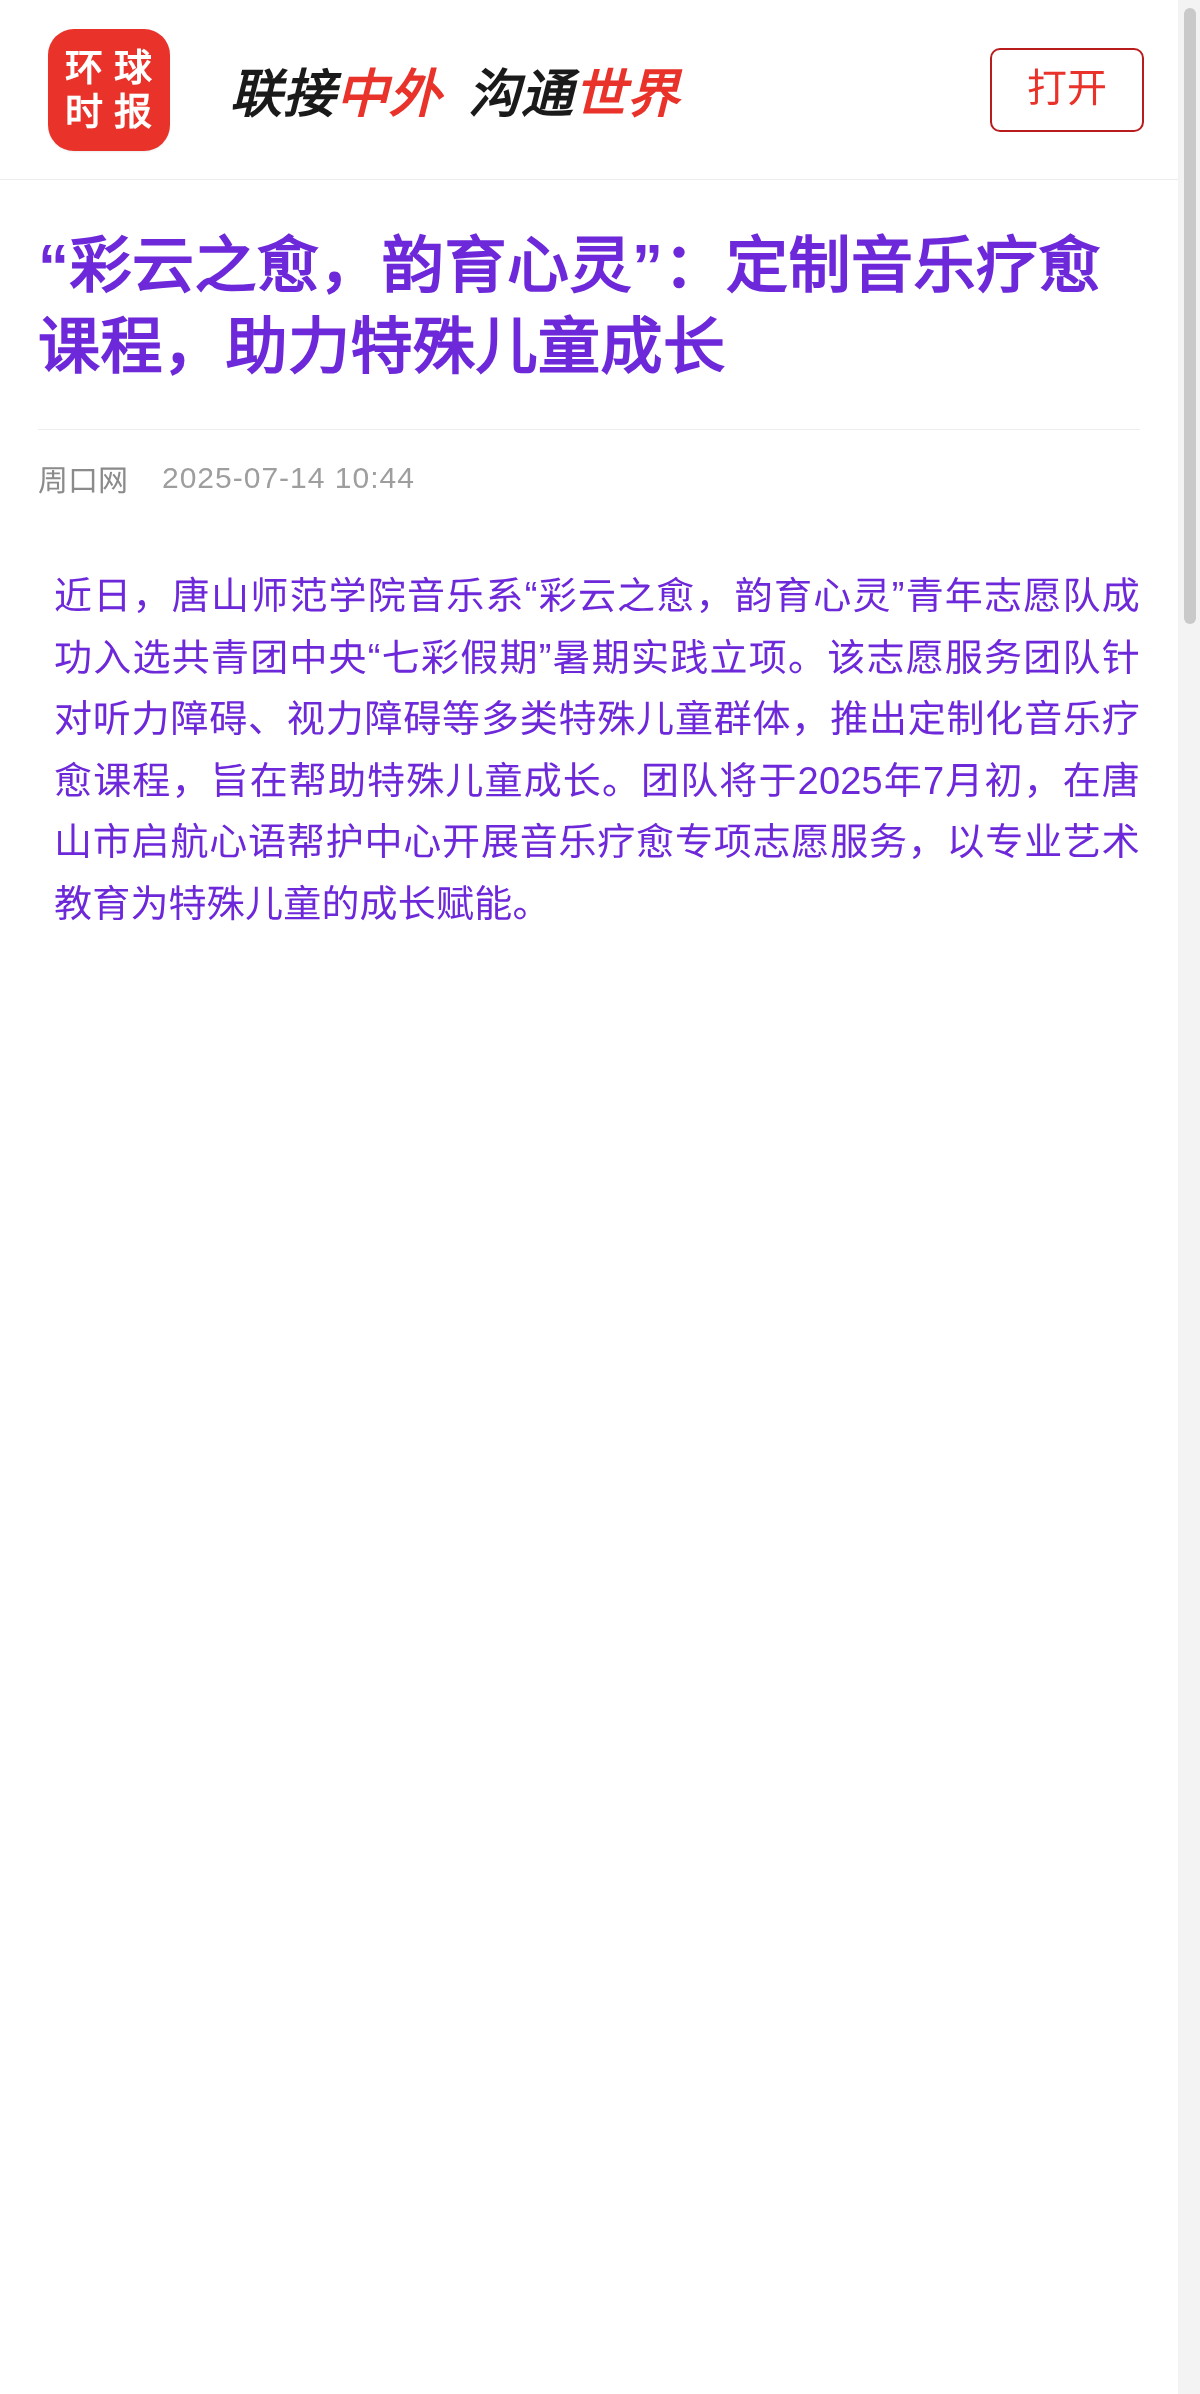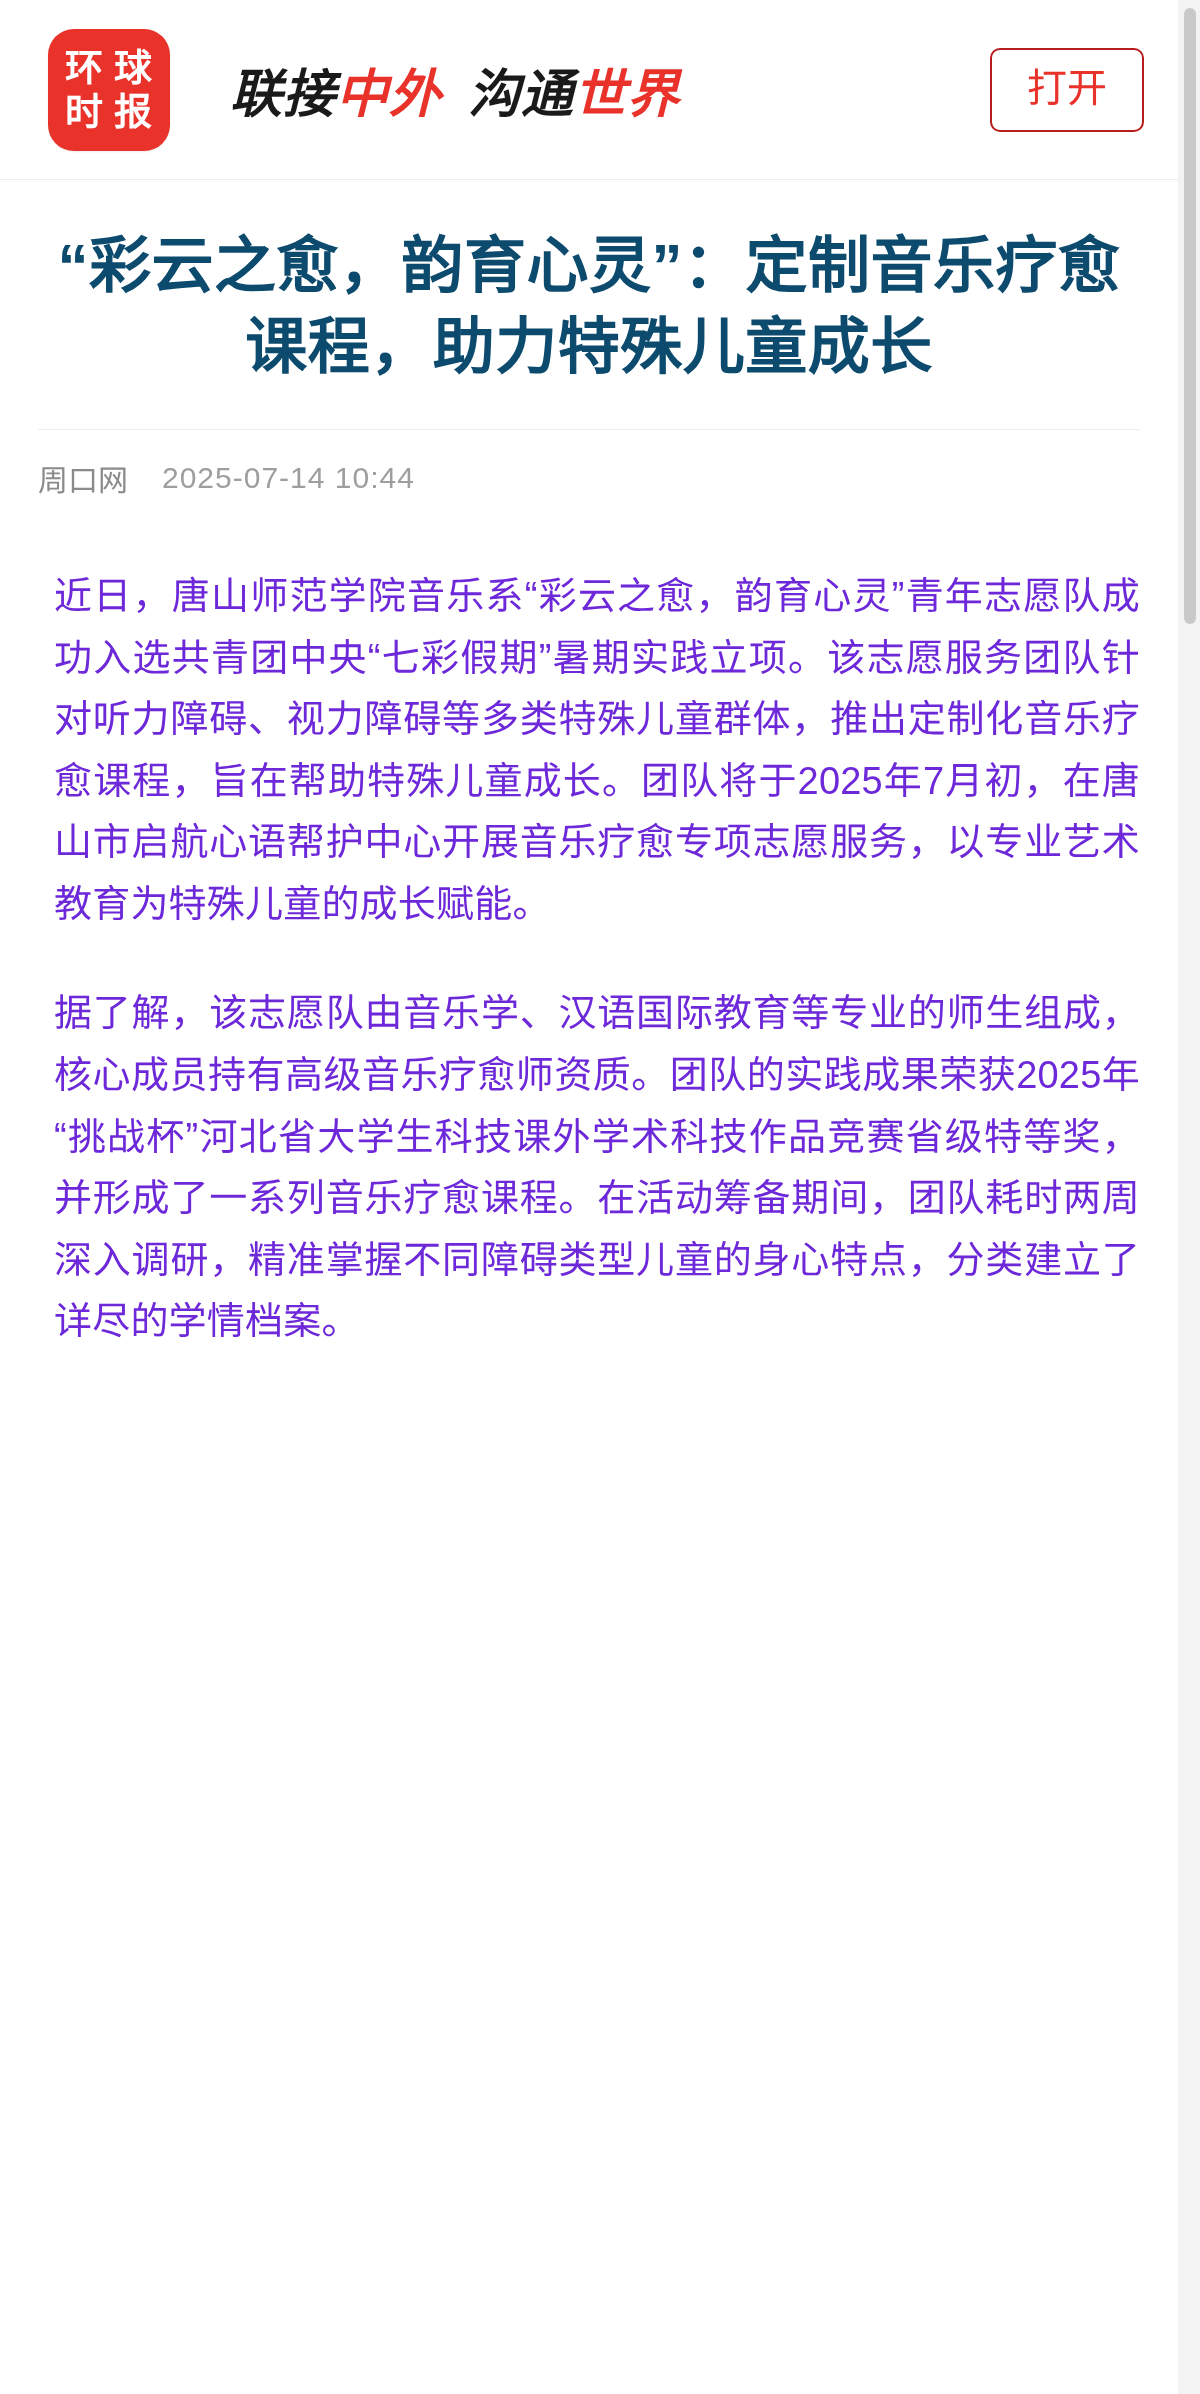--- a/index.html
+++ b/index.html
@@ -100,25 +100,24 @@
   
   .article {
     padding: 46px 38px 0 38px;
     box-sizing: border-box;
   }
 
   .headline {
     font-size: 62px;
     line-height: 1.30;
     font-weight: 700;
-    color: #0c4a6e;
+    color: #6d28d9;
     letter-spacing: 0.5px;
     margin: 0 0 10px 0;
     font-family: "Liberation Sans", "DejaVu Sans", sans-serif;
-    text-align: center;
   }
 
   .meta {
     display: flex;
     align-items: center;
     gap: 34px;
     padding: 26px 0 8px 0;
     border-top: 1px solid #ededed;
     margin-top: 42px;
   }
@@ -193,21 +192,20 @@
 
       <h1 class="headline">“彩云之愈，韵育心灵”：定制音乐疗愈课程，助力特殊儿童成长</h1>
 
       <div class="meta">
         <span class="source">周口网</span>
         <span class="time">2025-07-14 10:44</span>
       </div>
 
       <div class="body-text">
         <p>近日，唐山师范学院音乐系“彩云之愈，韵育心灵”青年志愿队成功入选共青团中央“七彩假期”暑期实践立项。该志愿服务团队针对听力障碍、视力障碍等多类特殊儿童群体，推出定制化音乐疗愈课程，旨在帮助特殊儿童成长。团队将于2025年7月初，在唐山市启航心语帮护中心开展音乐疗愈专项志愿服务，以专业艺术教育为特殊儿童的成长赋能。</p>
-        <p>据了解，该志愿队由音乐学、汉语国际教育等专业的师生组成，核心成员持有高级音乐疗愈师资质。团队的实践成果荣获2025年“挑战杯”河北省大学生科技课外学术科技作品竞赛省级特等奖，并形成了一系列音乐疗愈课程。在活动筹备期间，团队耗时两周深入调研，精准掌握不同障碍类型儿童的身心特点，分类建立了详尽的学情档案。</p>
       </div>
 
     </div>
   </div>
 
   <div class="scroll-track">
     <div class="scroll-thumb"></div>
   </div>
 
 </div>

